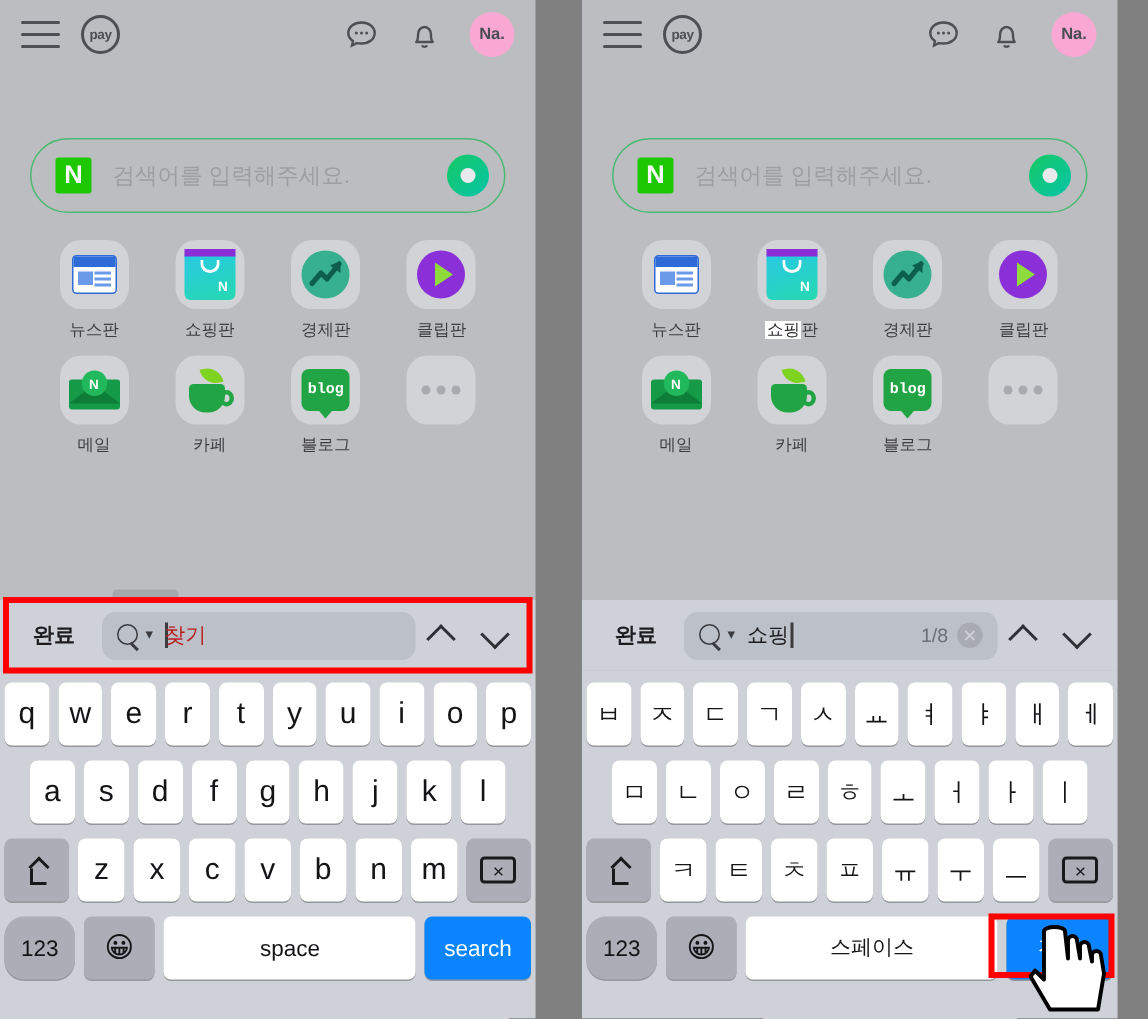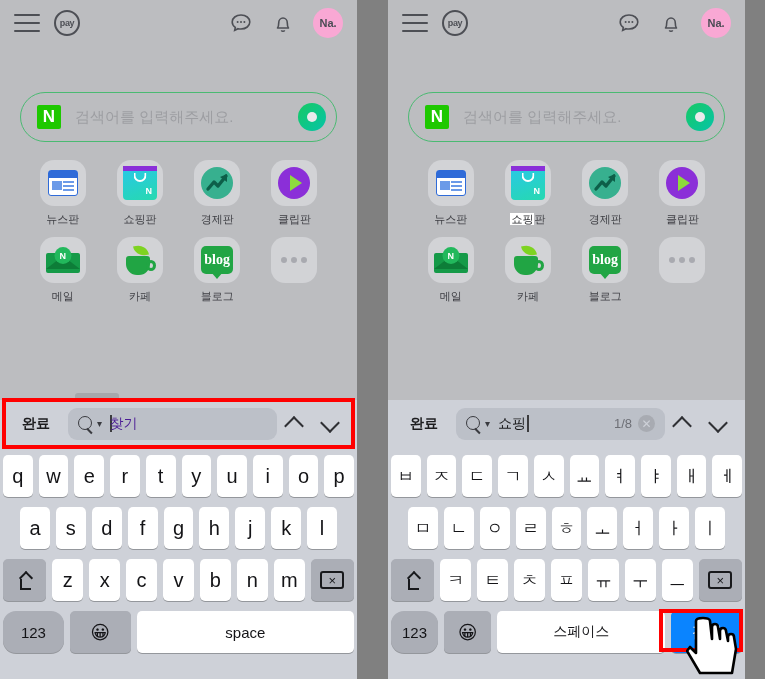--- a/index.html
+++ b/index.html
@@ -113,21 +113,21 @@
   .ic-mail .env { position:absolute; bottom:0; left:0; width:34px; height:20px; background:#159a48; border-radius:2px; }
   .ic-mail .flap { position:absolute; bottom:4px; left:0; width:0;height:0; border-left:17px solid transparent; border-right:17px solid transparent; border-bottom:13px solid #0d7d38; }
   .ic-mail .ncirc { position:absolute; top:0; left:50%; transform:translateX(-50%); width:17px;height:17px;border-radius:50%;background:#22b85c; color:#fff; font-size:9px;font-weight:bold; display:flex;align-items:center;justify-content:center; }
 
   .ic-cafe { width:34px; height:30px; position:relative; }
   .ic-cafe .cup { position:absolute; bottom:0; left:3px; width:24px; height:19px; background:#21a544; border-radius: 3px 3px 11px 11px; }
   .ic-cafe .ear { position:absolute; bottom:4px; right:1px; width:10px; height:11px; border:3px solid #21a544; border-radius:50%; }
   .ic-cafe .leaf { position:absolute; top:0; left:11px; width:14px; height:11px; background:#7ed321; border-radius: 0 12px 0 12px; transform: rotate(-12deg); }
 
   .ic-blog { width:32px; height:28px; background:#21a544; border-radius:5px; position:relative; display:flex; align-items:center; justify-content:center; }
-  .ic-blog span { color:#fff; font-size:14px; font-weight:bold; font-family:Liberation Serif, serif; }
+  .ic-blog span { color:#fff; font-size:10px; font-weight:bold; font-family:Liberation Mono, monospace; }
   .ic-blog::after { content:""; position:absolute; bottom:-5px; left:10px; border-left:6px solid transparent; border-right:6px solid transparent; border-top:7px solid #21a544; }
 
   .ic-more { display:flex; gap:4px; }
   .ic-more i { width:6px; height:6px; border-radius:50%; background:#a9aab0; }
 
   
   .findbar-zone { position: absolute; left:0; right:0; top: 400px; }
   .findbar {
     height: 47px; background: #ced1d8;
     display:flex; align-items:center; padding: 0 12px;
@@ -136,21 +136,21 @@
   .find-field {
     flex:1; height:32px; border-radius:9px; background:#bcc0c8;
     display:flex; align-items:center; padding: 0 10px; margin: 0 8px;
     position: relative;
   }
   .mag { width:16px; height:16px; position:relative; flex-shrink:0; }
   .mag::before { content:""; position:absolute; top:0; left:0; width:12px;height:12px;border:1.8px solid #3a3b40; border-radius:50%; }
   .mag::after { content:""; position:absolute; bottom:0; right:1px; width:7px; height:1.8px; background:#3a3b40; transform: rotate(45deg); }
   .mag-chev { margin-left:3px; font-size:10px; color:#3a3b40; }
   .find-text { margin-left:8px; font-size:14px; color:#1c1c1e; display:flex; align-items:center; }
-  .find-text.ph { color:#4c1d95;font-family:Liberation Mono, monospace; }
+  .find-text.ph { color:#b91c1c;font-family:Liberation Mono, monospace; }
   .caret { display:inline-block; width:1.5px; height:17px; background:#3c3c3e; margin-left:1px; }
   .caret.pre { margin-left:0; margin-right:-2px; }
   .match-count { margin-left:auto; font-size:13px; color:#6d6f76; }
   .clear-x {
     width:17px;height:17px;border-radius:50%;background:#a8abb2;color:#ced1d8;
     display:flex;align-items:center;justify-content:center;font-size:12px;
     margin-left:6px; line-height:1;
   }
   .nav-chevs { display:flex; gap:18px; padding-right:6px; }
   .chev { width:18px; height:18px; position:relative; }
@@ -371,20 +371,21 @@
         <div class="key">n</div>
         <div class="key">m</div>
         <div class="key fn">
             <div class="bksp"></div>
           </div>
       </div>
       <div class="krow r4">
         <div class="key fn k123">123</div>
         <div class="key fn emoji">😀</div>
         <div class="key space">space</div>
+        <div class="key action">search</div>
       </div>
     </div>
   </div>
 
   <div class="phone right">
 
     <div class="topbar">
       <div class="hamburger">
           <span></span>
           <span></span>

